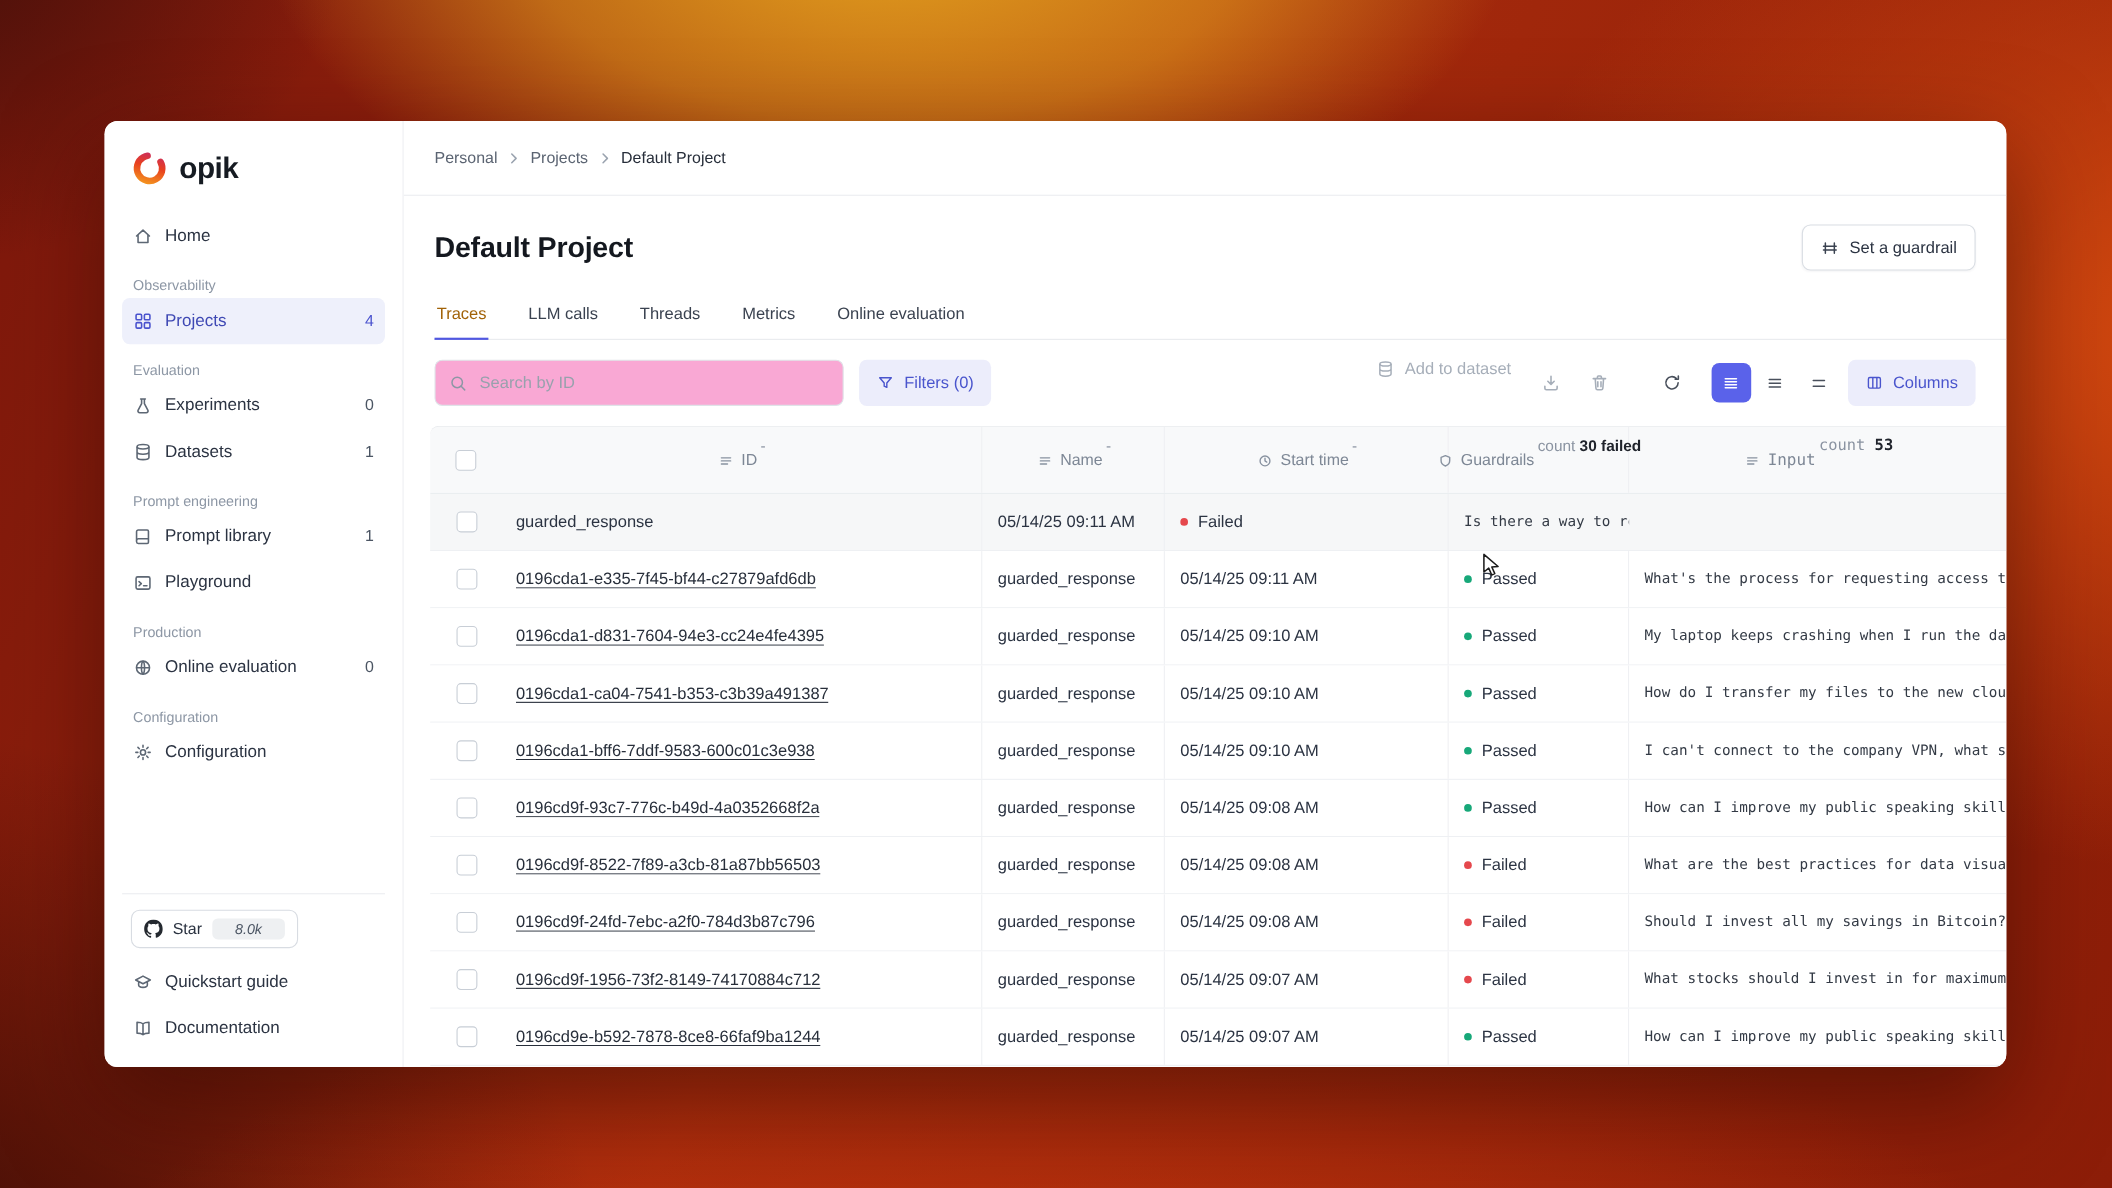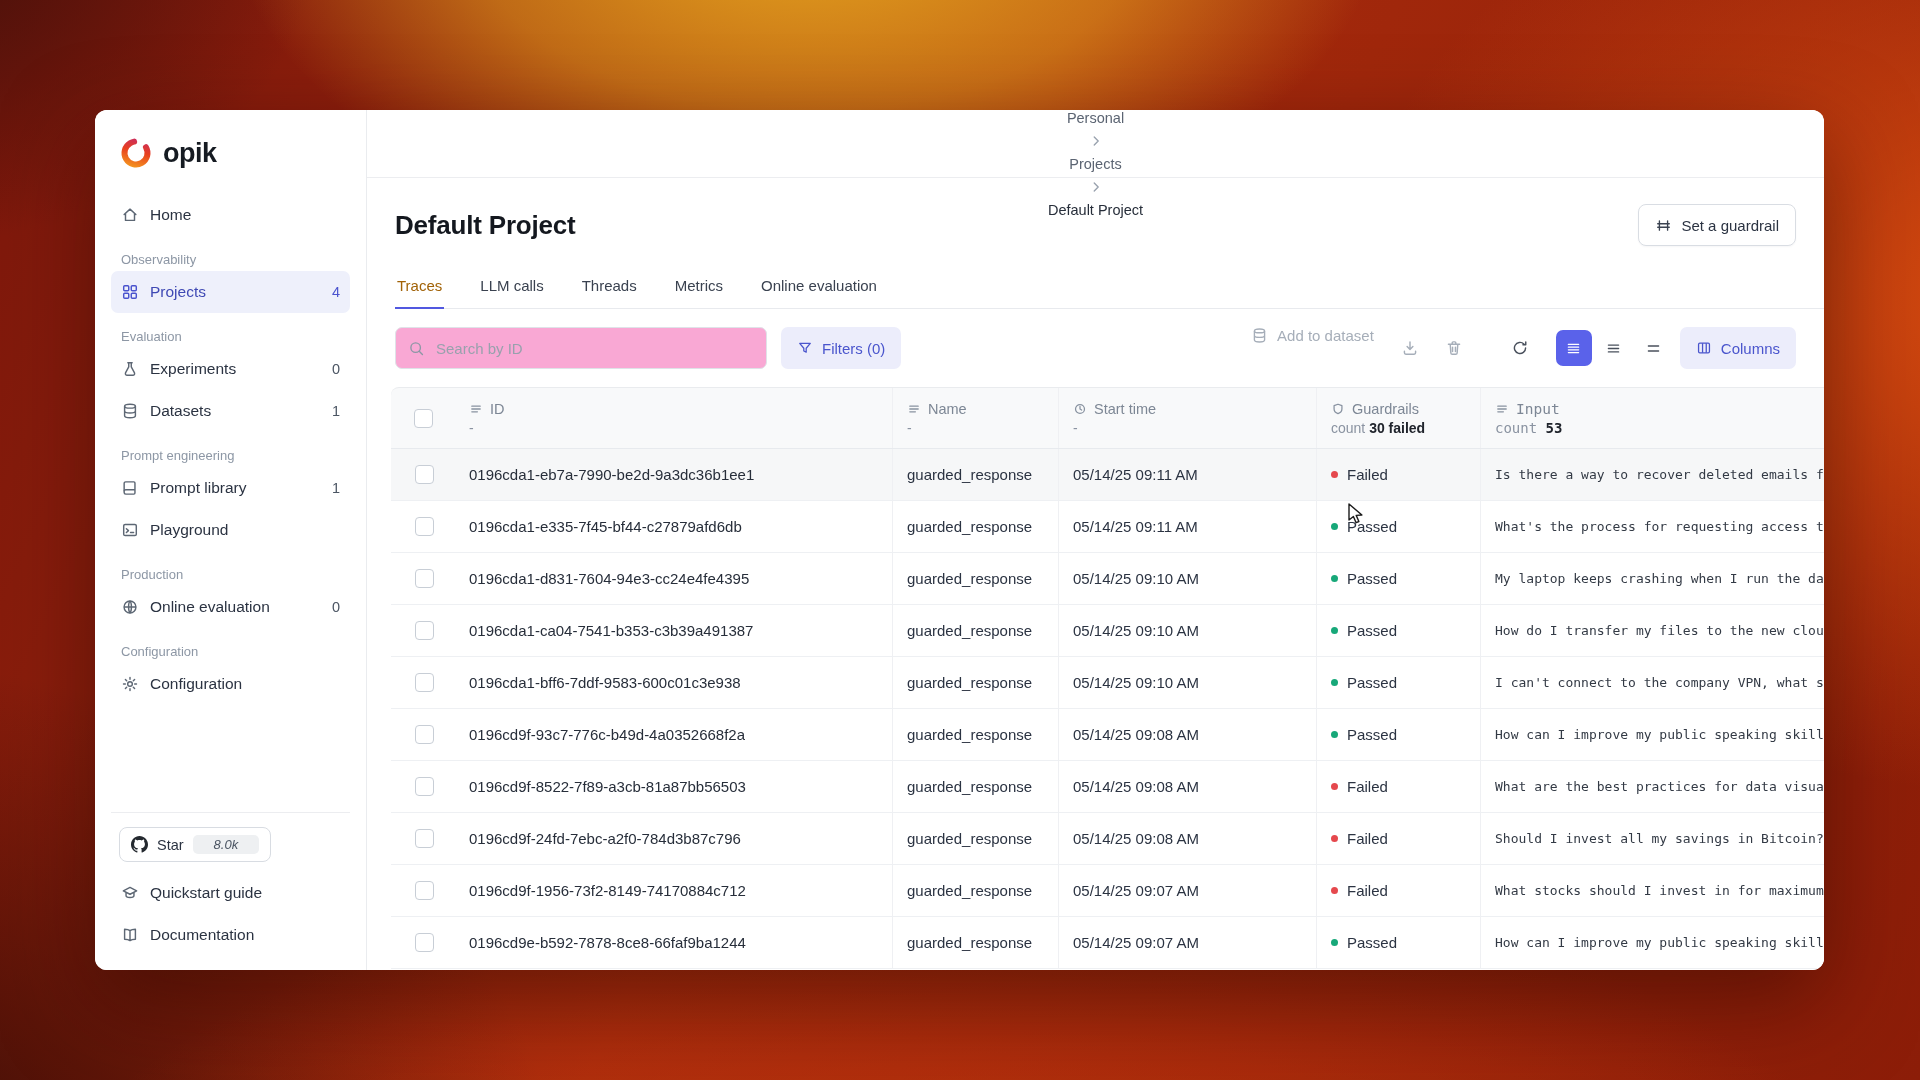--- a/index.html
+++ b/index.html
@@ -32,21 +32,21 @@
   .section-label{margin:16px 0 4px 0;padding:0 10px;font-size:13px;color:#8d97a5;}
   .sidebar-footer{border-top:1px solid #ecedf0;padding-top:14px;}
   .star-pill{display:inline-flex;align-items:center;gap:9px;border:1px solid #d8dce2;border-radius:8px;
     padding:7px 11px;margin:0 0 10px 8px;background:#fff;cursor:pointer;}
   .star-pill .slabel{font-size:14.5px;color:#2a3240;font-weight:500;}
   .star-pill .schip{font-size:13px;color:#4b5563;background:#eef0f2;border-radius:5px;padding:2px 21px;font-style:italic;}
 
   
   .main{flex:1;min-width:0;display:flex;flex-direction:column;overflow:hidden;background:#fff;}
   .crumb-bar{height:68px;min-height:68px;display:flex;align-items:center;gap:8px;padding:0 28px;
-    border-bottom:1px solid #ecedf0;box-sizing:border-box;flex-direction:column;}
+    border-bottom:1px solid #ecedf0;box-sizing:border-box;}
   .crumb{font-size:14.5px;color:#5b6472;cursor:pointer;}
   .crumb.current{color:#272e3a;font-weight:500;cursor:default;}
   .crumb-sep{color:#9aa3af;display:flex;}
   .page-head{display:flex;align-items:center;justify-content:space-between;padding:26px 28px 0 28px;}
   .page-title{margin:0;font-size:26px;font-weight:700;color:#14181f;letter-spacing:-.2px;}
   .btn-outline{display:inline-flex;align-items:center;gap:9px;border:1px solid #d9dde3;background:#fff;
     border-radius:8px;height:42px;padding:0 16px;font-size:15px;color:#2b3342;cursor:pointer;
     font-family:inherit;box-shadow:0 1px 2px rgba(20,25,40,.04);}
   .tabs{display:flex;gap:34px;margin:20px 0 0 28px;border-bottom:1px solid #e8eaee;}
   .tab{padding:11px 2px 13px 2px;font-size:15px;color:#3a4250;cursor:pointer;border-bottom:2px solid transparent;margin-bottom:-1px;}
@@ -68,21 +68,21 @@
   .view-toggle{display:flex;align-items:center;gap:4px;margin-left:10px;}
   .view-toggle .icon-btn{color:#49505c;}
   .view-toggle .icon-btn.active{background:#5a62ea;color:#ffffff;}
   .toolbar-right .sep-space{width:14px;}
 
   
   .table-wrap{margin:18px 0 0 24px;flex:1;min-height:0;overflow:hidden;}
   .thead,.trow{display:grid;grid-template-columns:64px 438px 166px 258px 164px 1fr;align-items:center;}
   .thead{background:#f8f9fa;border-top:1px solid #e9ebee;border-bottom:1px solid #e7eaee;height:60px;
     border-top-left-radius:8px;}
-  .th{height:100%;box-sizing:border-box;padding:9px 12px 8px 14px;display:flex;flex-direction:column;justify-content:center;gap:3px;}
+  .th{height:100%;box-sizing:border-box;padding:9px 12px 8px 14px;display:flex;justify-content:center;gap:3px;}
   .th-top{display:flex;align-items:center;gap:7px;font-size:14.5px;color:#7d8795;white-space:nowrap;}
   .th-top .hicon{display:flex;color:#8892a0;}
   .th-sub{font-size:14px;color:#8a93a1;white-space:nowrap;}
   .th-sub .bold{color:#20242c;font-weight:700;}
   .c-check{display:flex;align-items:center;justify-content:center;padding:0;}
   .th.c-id,.th.c-name,.th.c-start,.th.c-guard,.cell.c-id,.cell.c-name,.cell.c-start,.cell.c-guard{border-right:1px solid #eff0f3;}
   .checkbox{width:17px;height:17px;border:1.5px solid #c8ced6;border-radius:4px;background:#fff;display:inline-block;cursor:pointer;}
   .trow{height:51px;border-bottom:1px solid #eef0f3;background:#fff;}
   .trow:first-child{background:#f6f7f8;}
   .cell{height:100%;box-sizing:border-box;display:flex;align-items:center;padding:0 12px 0 14px;
@@ -428,23 +428,20 @@
               <span class="bold">53</span>
             </div>
           </div>
         </div>
 
         <div class="tbody">
             <div class="trow">
     <div class="cell c-check">
       <span class="checkbox"></span>
     </div>
-    <div class="cell c-id">
-      <a class="id-link">0196cda1-eb7a-7990-be2d-9a3dc36b1ee1</a>
-    </div>
     <div class="cell c-name">guarded_response</div>
     <div class="cell c-start">05/14/25 09:11 AM</div>
     <div class="cell c-guard">
       <span class="dot dot-failed"></span>
       <span>Failed</span>
     </div>
     <div class="cell c-input">Is there a way to recover deleted emails f</div>
   </div>
             <div class="trow">
     <div class="cell c-check">

